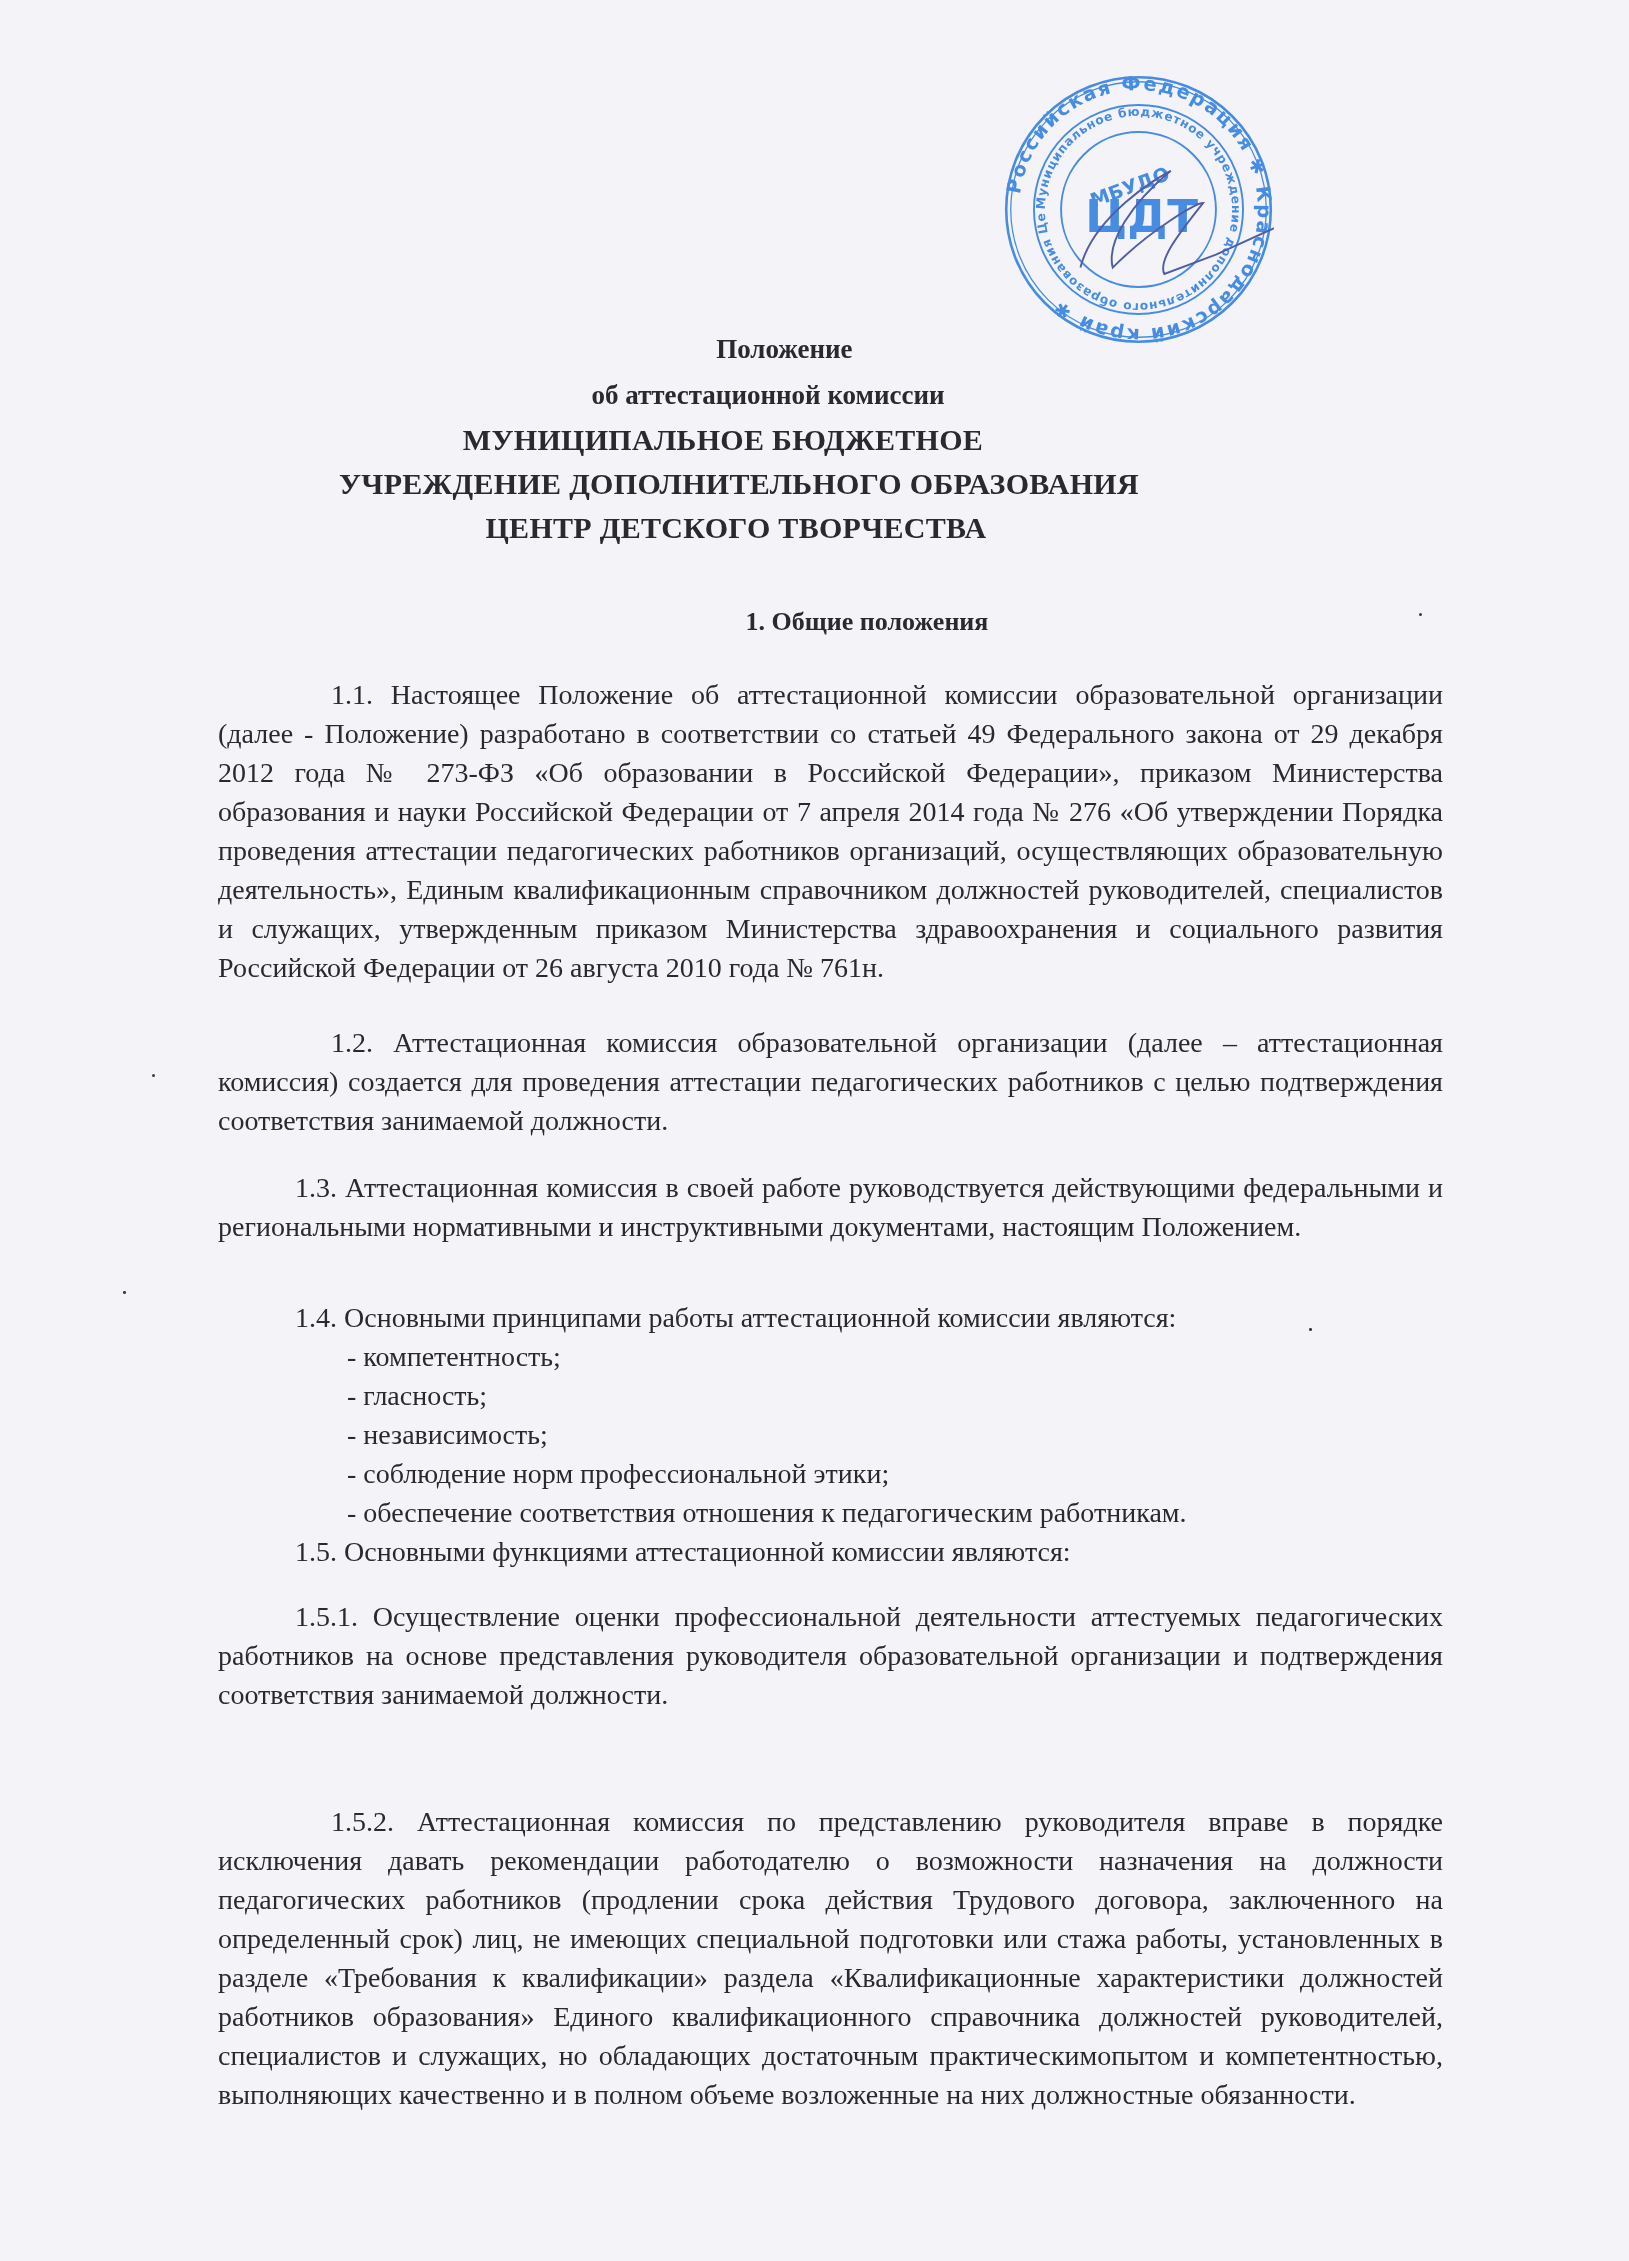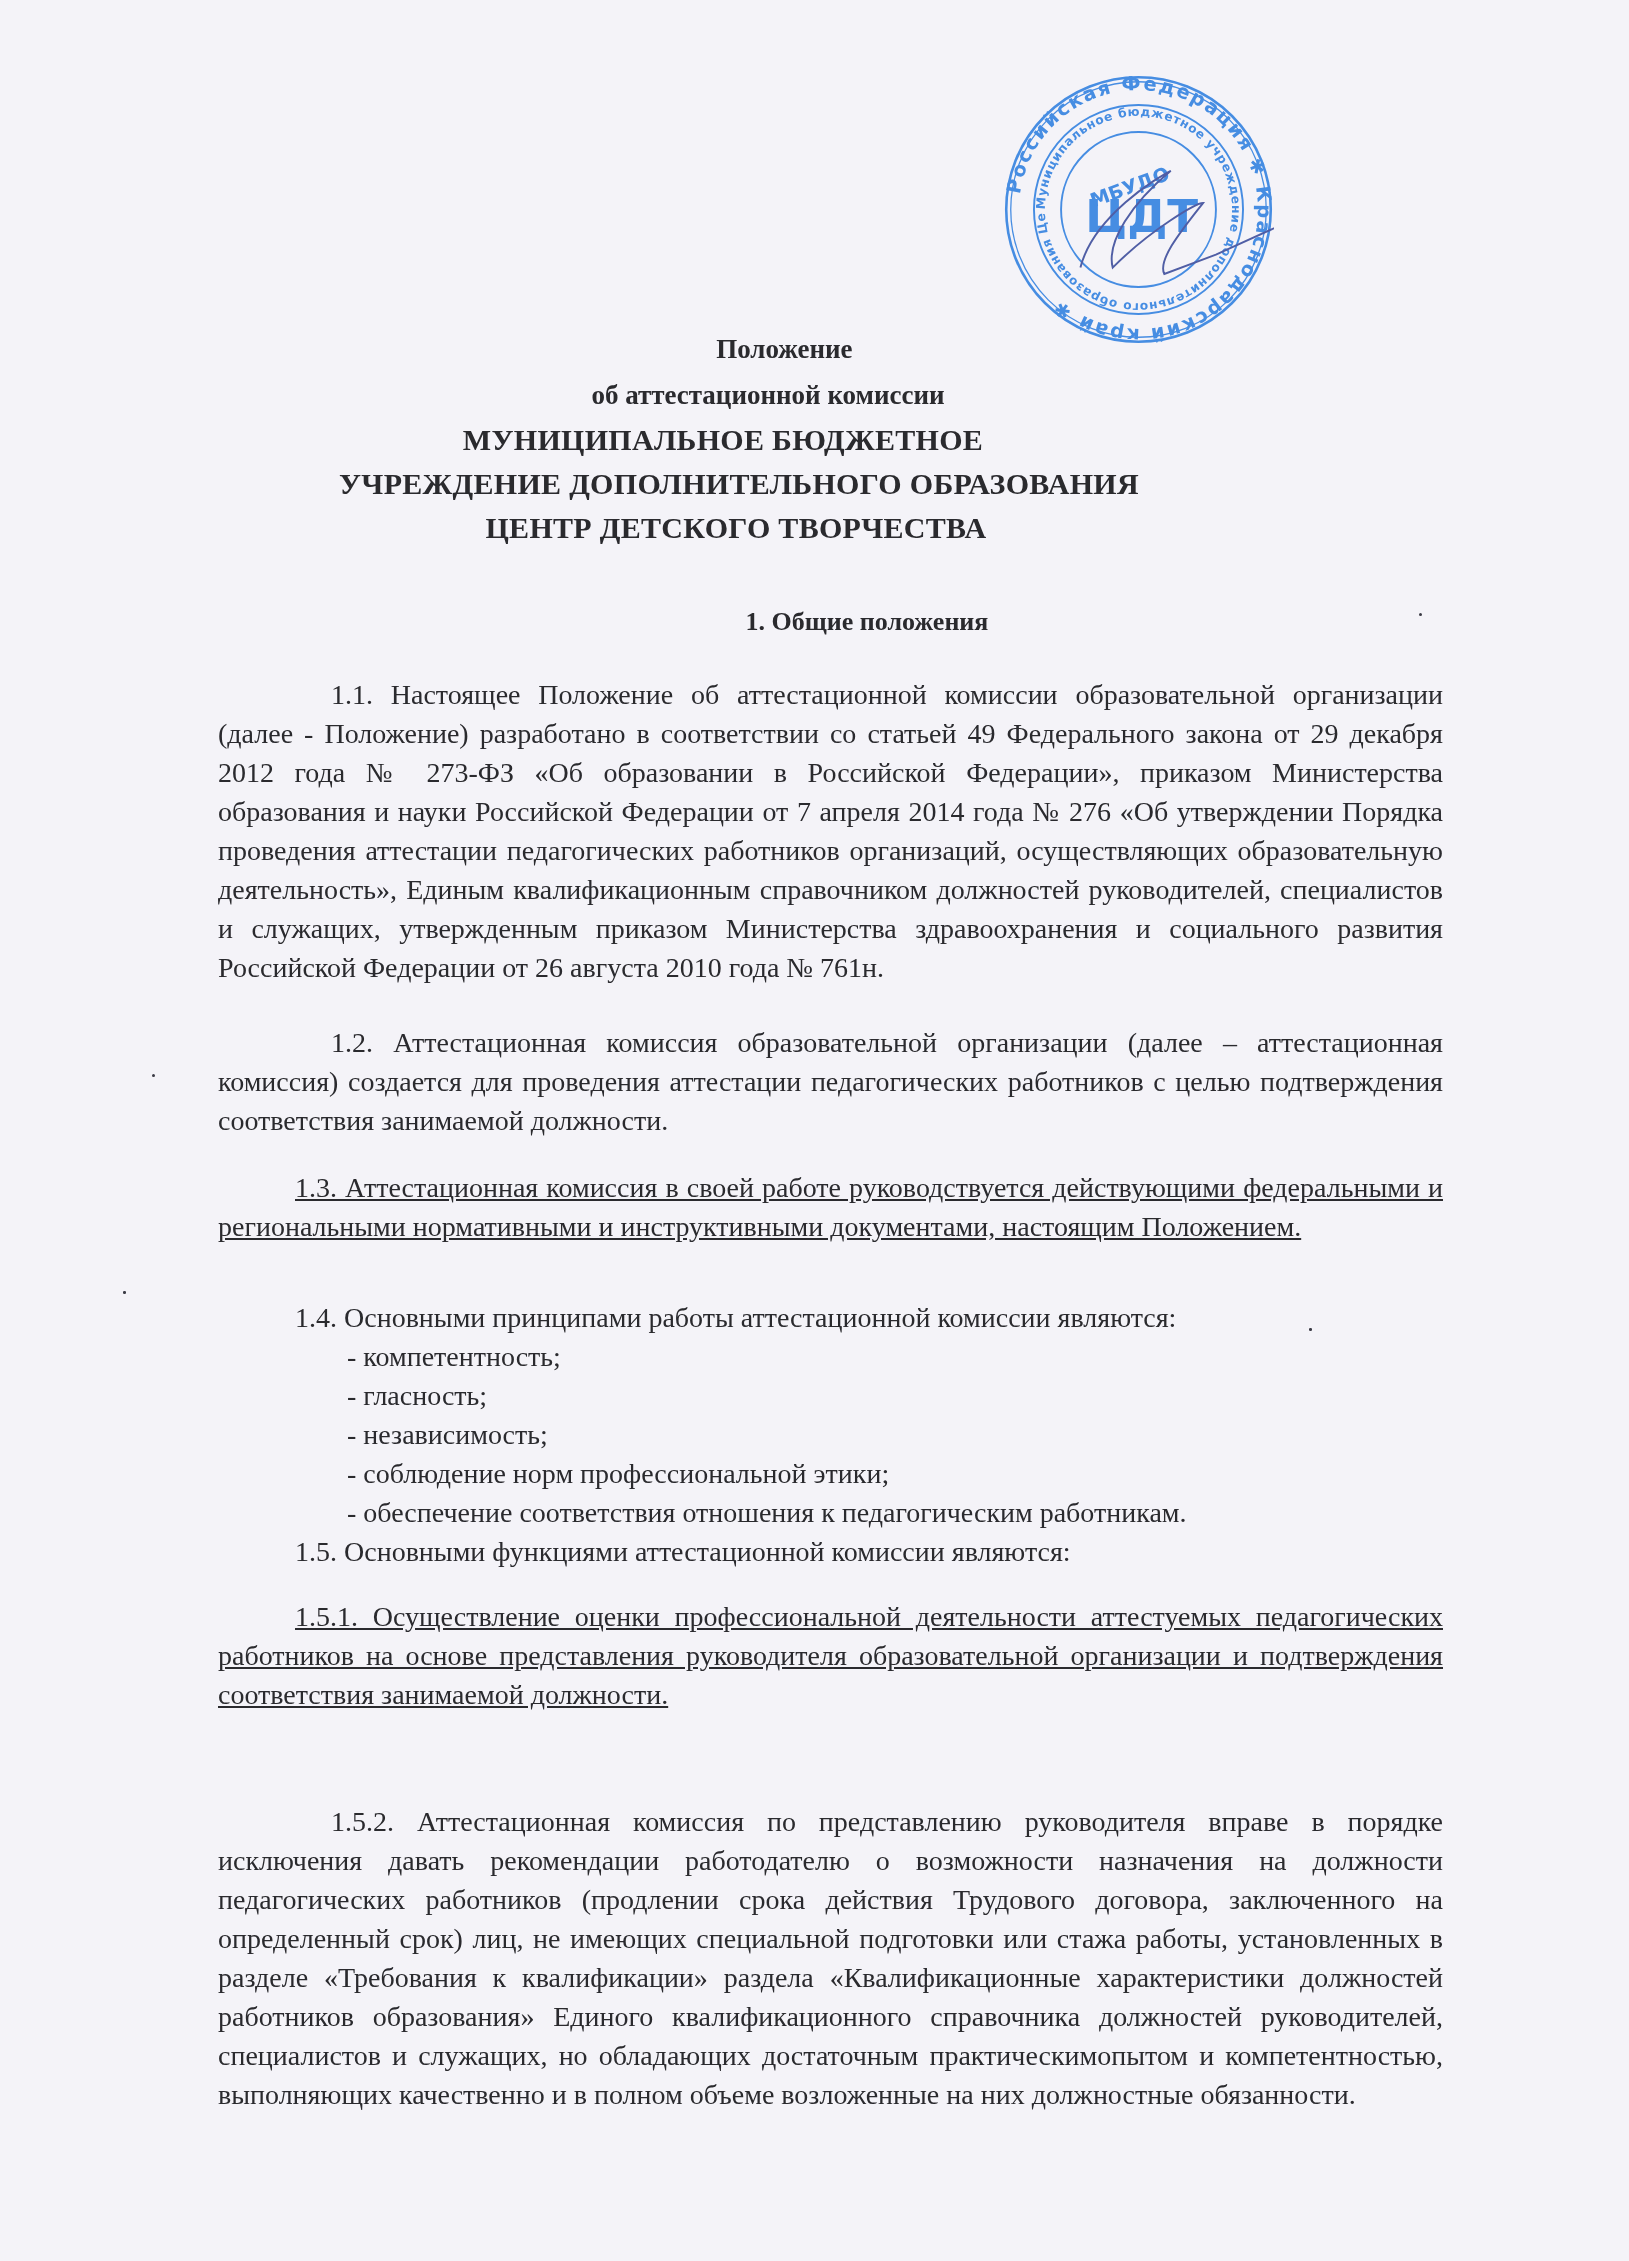--- a/index.html
+++ b/index.html
@@ -47,21 +47,21 @@
   }
 
   .body-text {
     position: absolute; left: 218px; width: 1225px;
     font-size: 28px; line-height: 39px; text-align: justify;
     text-align-last: left;
     margin-top: 30px;
   }
   .para { margin: 0; }
   .indent { text-indent: 113px; }
-  .indent-s { text-indent: 77px; text-decoration: underline; }
+  .indent-s { text-indent: 77px; }
   .list { padding-left: 129px; margin: 0; list-style: none; }
   .list li { margin: 0; }
   .speck { position: absolute; background: #3a3a44; border-radius: 50%; }
 </style>
 </head>
 <body>
 
 <div class="page">
 
   <svg class="stamp" viewBox="0 0 420 420">

